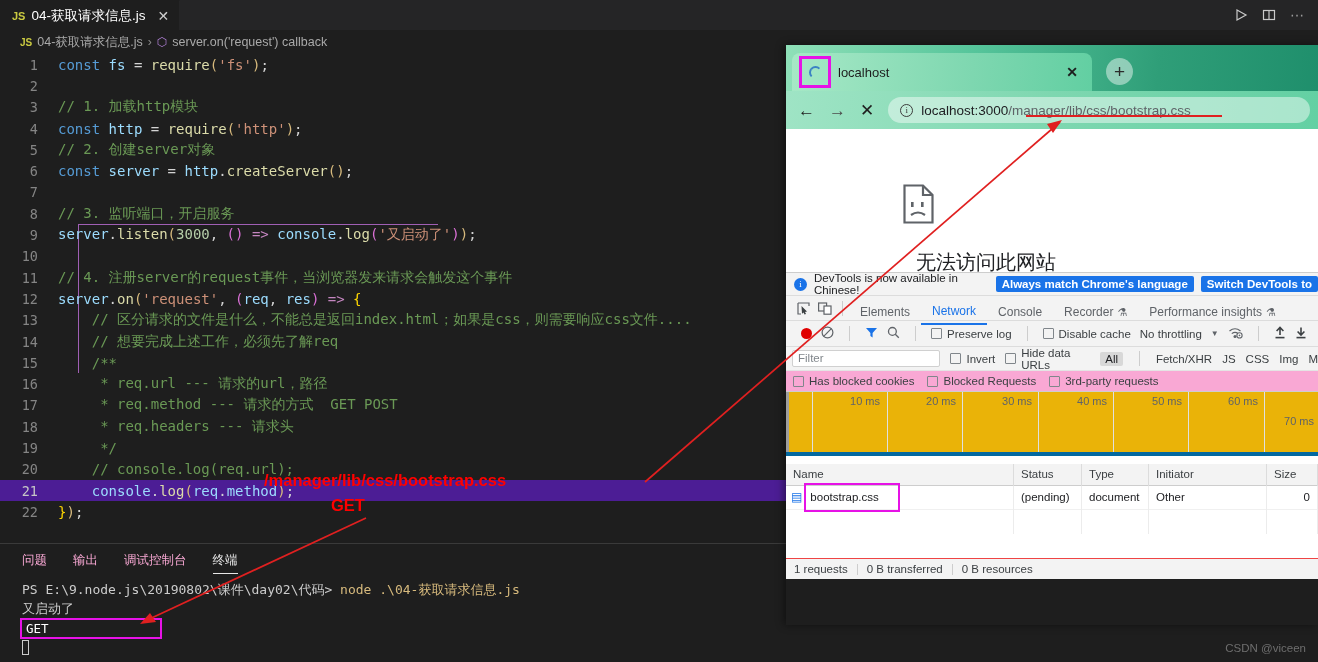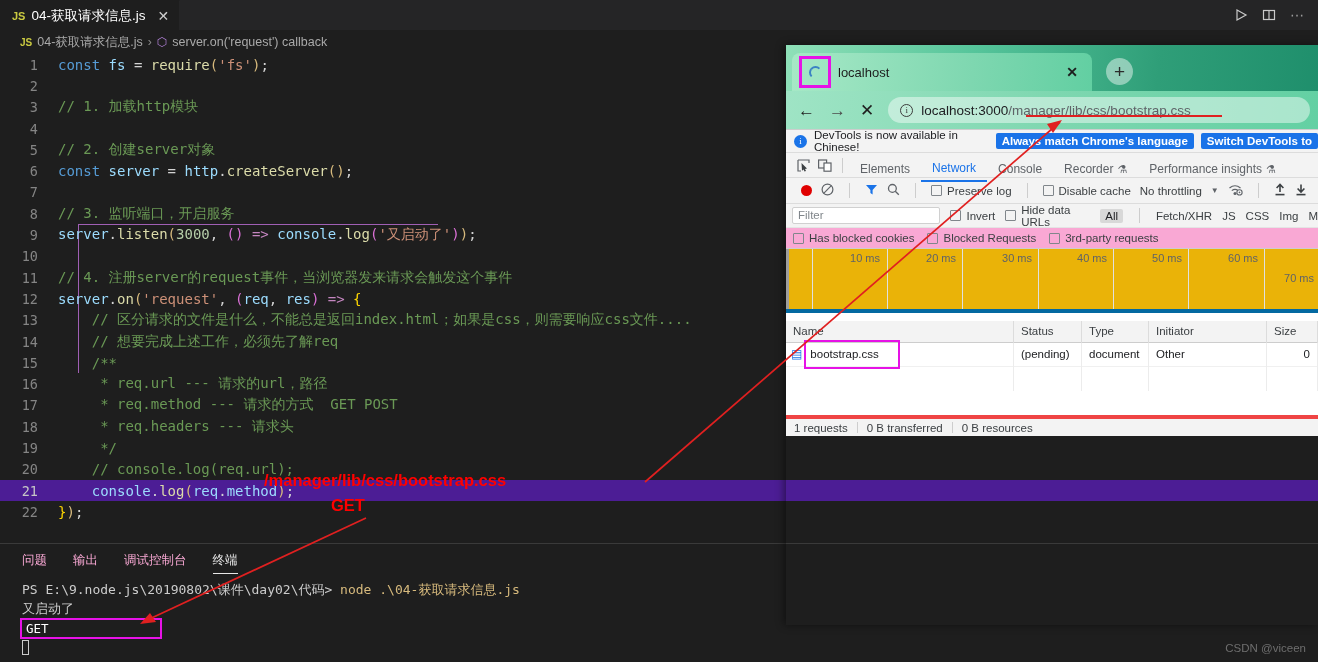--- a/index.html
+++ b/index.html
@@ -248,21 +248,21 @@
     height: 24px; display: flex; align-items: center; font-size: 11.5px; color: #202124;
     background: #ffffff; border-bottom: 1px solid #f0f0f0;
   }
   .gc { padding-left: 7px; border-right: 1px solid #ececec; height: 24px; line-height: 23px; }
   .gc.right { text-align: right; padding-right: 7px; }
   .row-icon { color: #1a73e8; font-size: 12px; margin: 0 4px 0 5px; }
   .name-hl { outline: 2px solid #e612e6; padding: 1px 4px; display:inline-block; min-width: 92px;}
   .dt-rows-fill { height: 48px; background: #ffffff; display:flex;}
   .dt-rows-fill .gc { border-right: 1px solid #ececec; }
   .dt-status {
-    height: 21px; background: #f3f3f3; border-top: 4px solid #ef4444;
+    height: 21px; background: #f3f3f3; border-top: 1px solid #ef4444;
     display: flex; align-items: center; gap: 9px; padding-left: 8px; font-size: 11.5px; color: #3c4043;
   }
   .st-sep { width: 1px; height: 11px; background: #cdcdcd; }
   .ann-text {
     position: absolute; color: #ff0000; font-weight: bold;
     font-family: "Liberation Sans", sans-serif; white-space: nowrap;
   }
   svg.overlay { position: absolute; left: 0; top: 0; width: 1318px; height: 662px; pointer-events: none; }
 </style>
 </head>
@@ -302,21 +302,21 @@
       <span>server.on('request') callback</span>
     </div>
 
     <div class="editor">
       <div class="indent-guide"></div>
       <div class="fn-underline"></div>
 
       <div class="code-line"><span class="lnum">1</span><span class="ltext"><span class="k">const</span> <span class="v">fs</span> <span class="p">=</span> <span class="f">require</span><span class="y">(</span><span class="s">'fs'</span><span class="y">)</span><span class="p">;</span></span></div>
       <div class="code-line"><span class="lnum">2</span><span class="ltext"></span></div>
       <div class="code-line"><span class="lnum">3</span><span class="ltext c">// 1. 加载http模块</span></div>
-      <div class="code-line"><span class="lnum">4</span></div>
+      <div class="code-line"><span class="lnum">4</span><span class="ltext"><span class="k">const</span> <span class="v">http</span> <span class="p">=</span> <span class="f">require</span><span class="y">(</span><span class="s">'http'</span><span class="y">)</span><span class="p">;</span></span></div>
       <div class="code-line"><span class="lnum">5</span><span class="ltext c">// 2. 创建server对象</span></div>
       <div class="code-line"><span class="lnum">6</span><span class="ltext"><span class="k">const</span> <span class="v">server</span> <span class="p">=</span> <span class="v">http</span><span class="p">.</span><span class="f">createServer</span><span class="y">()</span><span class="p">;</span></span></div>
       <div class="code-line"><span class="lnum">7</span><span class="ltext"></span></div>
       <div class="code-line"><span class="lnum">8</span><span class="ltext c">// 3. 监听端口，开启服务</span></div>
       <div class="code-line"><span class="lnum">9</span><span class="ltext"><span class="v">server</span><span class="p">.</span><span class="f">listen</span><span class="y">(</span><span class="n">3000</span><span class="p">, </span><span class="pu">()</span> <span class="kw">=&gt;</span> <span class="v">console</span><span class="p">.</span><span class="f">log</span><span class="pu">(</span><span class="s">'又启动了'</span><span class="pu">)</span><span class="y">)</span><span class="p">;</span></span></div>
       <div class="code-line"><span class="lnum">10</span><span class="ltext"></span></div>
       <div class="code-line"><span class="lnum">11</span><span class="ltext c">// 4. 注册server的request事件，当浏览器发来请求会触发这个事件</span></div>
       <div class="code-line"><span class="lnum">12</span><span class="ltext"><span class="v">server</span><span class="p">.</span><span class="f">on</span><span class="y">(</span><span class="s">'request'</span><span class="p">, </span><span class="pu">(</span><span class="v">req</span><span class="p">, </span><span class="v">res</span><span class="pu">)</span> <span class="kw">=&gt;</span> <span class="bl">{</span></span></div>
       <div class="code-line"><span class="lnum">13</span><span class="ltext c">    // 区分请求的文件是什么，不能总是返回index.html；如果是css，则需要响应css文件....</span></div>
       <div class="code-line"><span class="lnum">14</span><span class="ltext c">    // 想要完成上述工作，必须先了解req</span></div>
@@ -366,20 +366,30 @@
     <div class="chrome-toolbar">
       <span class="nav-btn">←</span>
       <span class="nav-btn dim">→</span>
       <span class="nav-btn">✕</span>
       <div class="omnibox">
         <span class="omni-info">i</span>
         <span class="omni-url"><span class="host">localhost:3000</span><span class="path">/manager/lib/css/bootstrap.css</span></span>
       </div>
     </div>
 
+    <div class="chrome-page">
+      <svg class="sadface" viewBox="0 0 31 40">
+        <path d="M1.5 1.5 H20 L29.5 11 V38.5 H1.5 Z" fill="#fff" stroke="#5f6368" stroke-width="2.2"></path>
+        <path d="M20 1.5 V11 H29.5" fill="none" stroke="#5f6368" stroke-width="2.2"></path>
+        <rect x="8" y="18" width="2.6" height="5" fill="#5f6368"></rect>
+        <rect x="18" y="18" width="2.6" height="5" fill="#5f6368"></rect>
+        <path d="M8 31 Q15 26 22 31" fill="none" stroke="#5f6368" stroke-width="2.2"></path>
+      </svg>
+      <div class="page-msg">无法访问此网站</div>
+    </div>
 
     <div class="devtools">
 
       <div class="dt-banner">
         <span class="dt-info-dot">i</span>
         <span>DevTools is now available in Chinese!</span>
         <span class="dt-banner-btn">Always match Chrome's language</span>
         <span class="dt-banner-btn">Switch DevTools to</span>
       </div>
 

